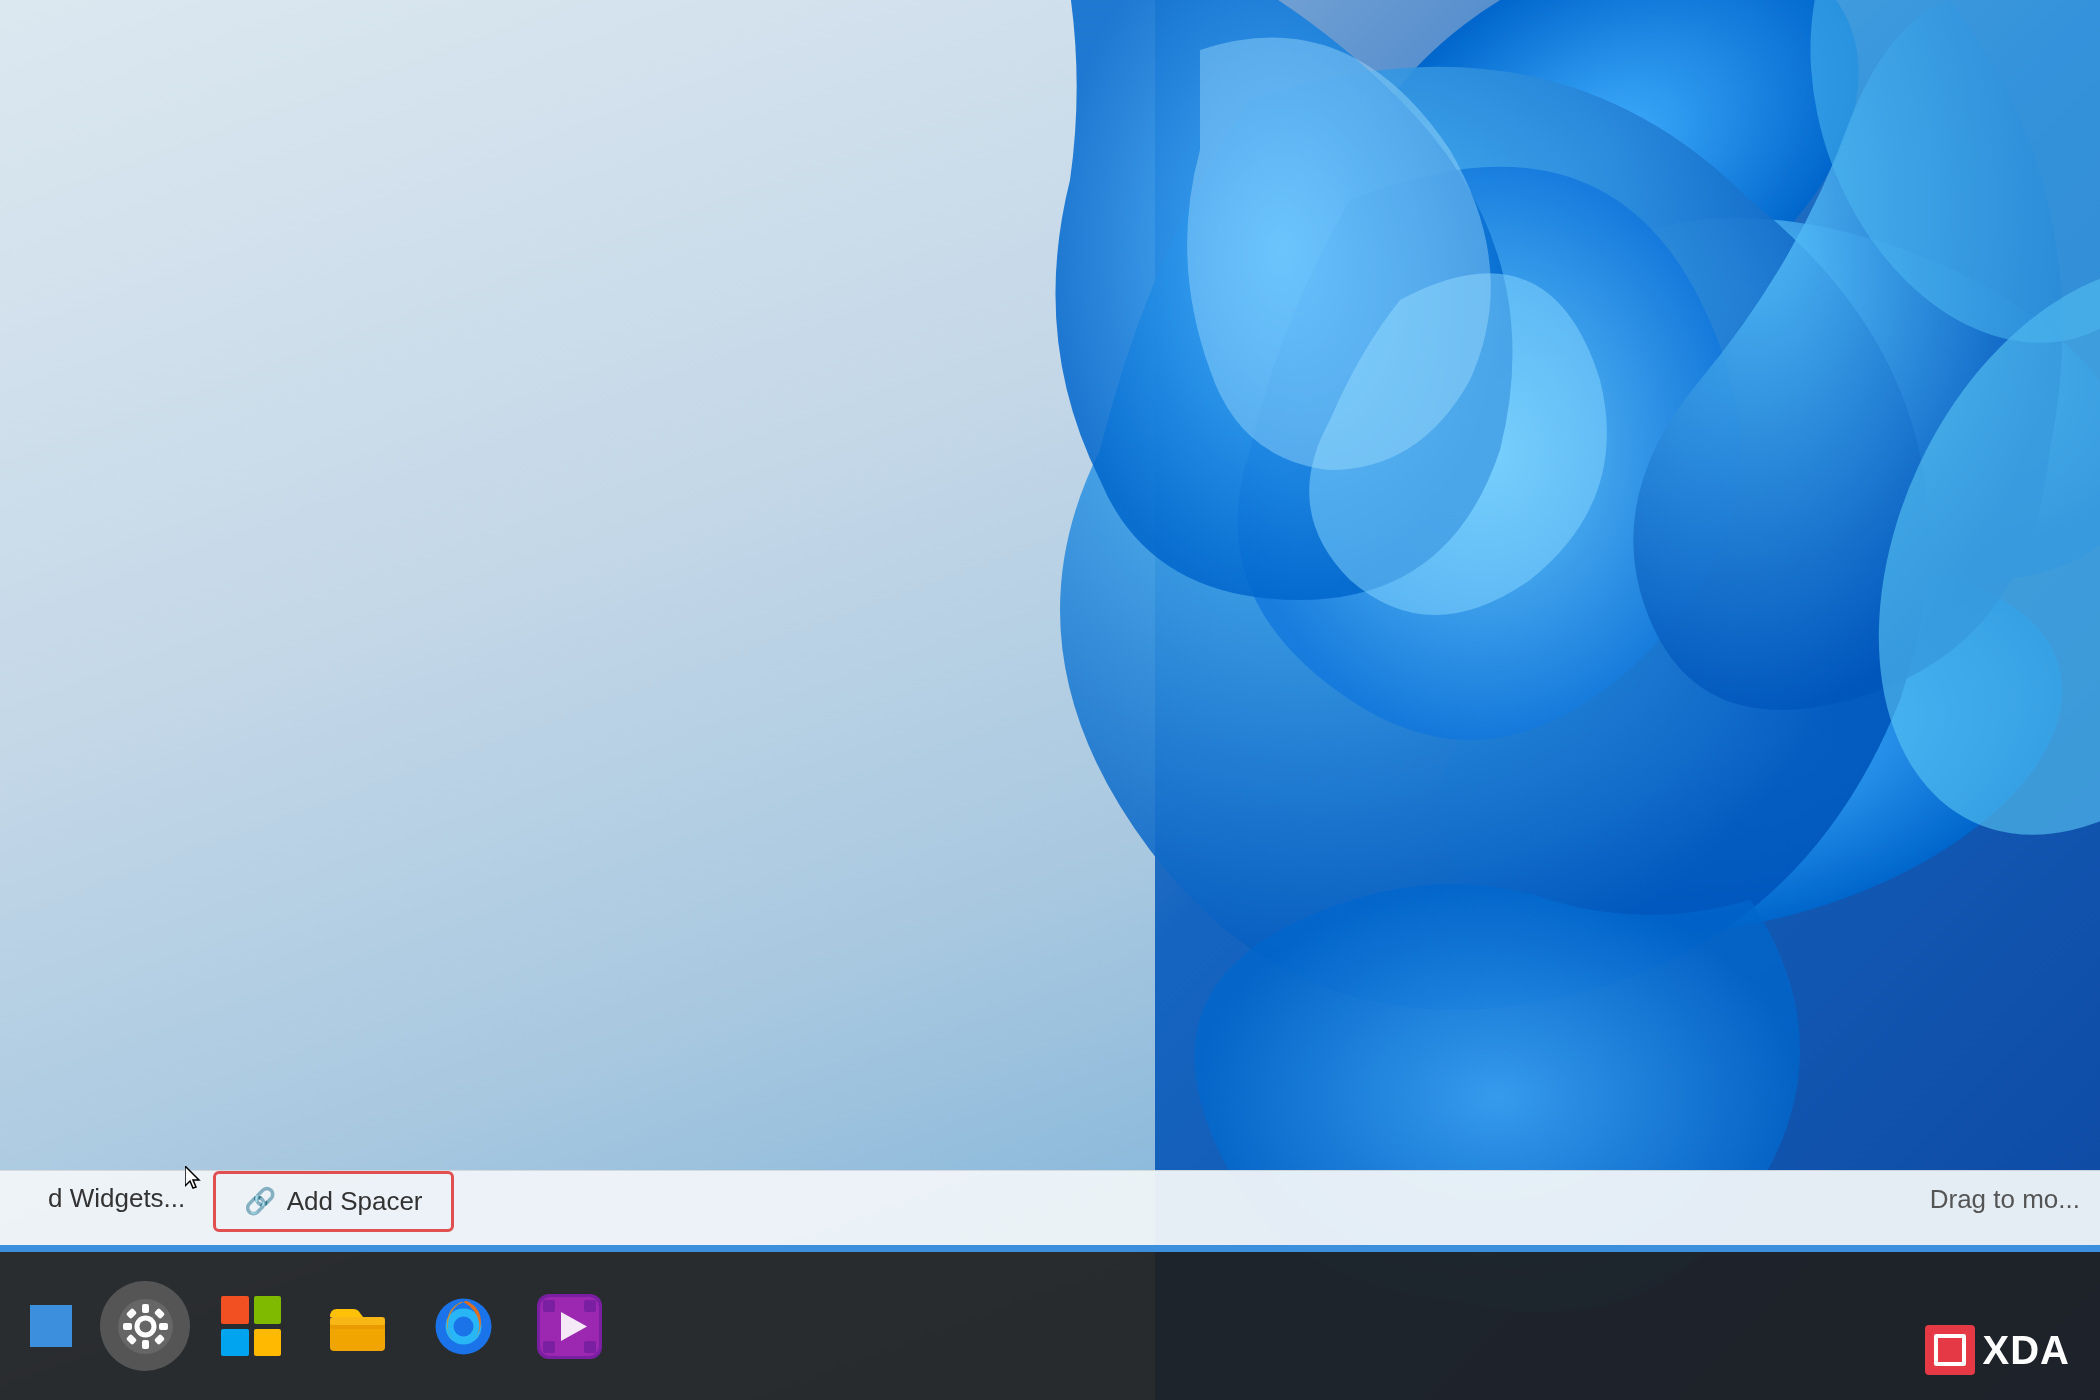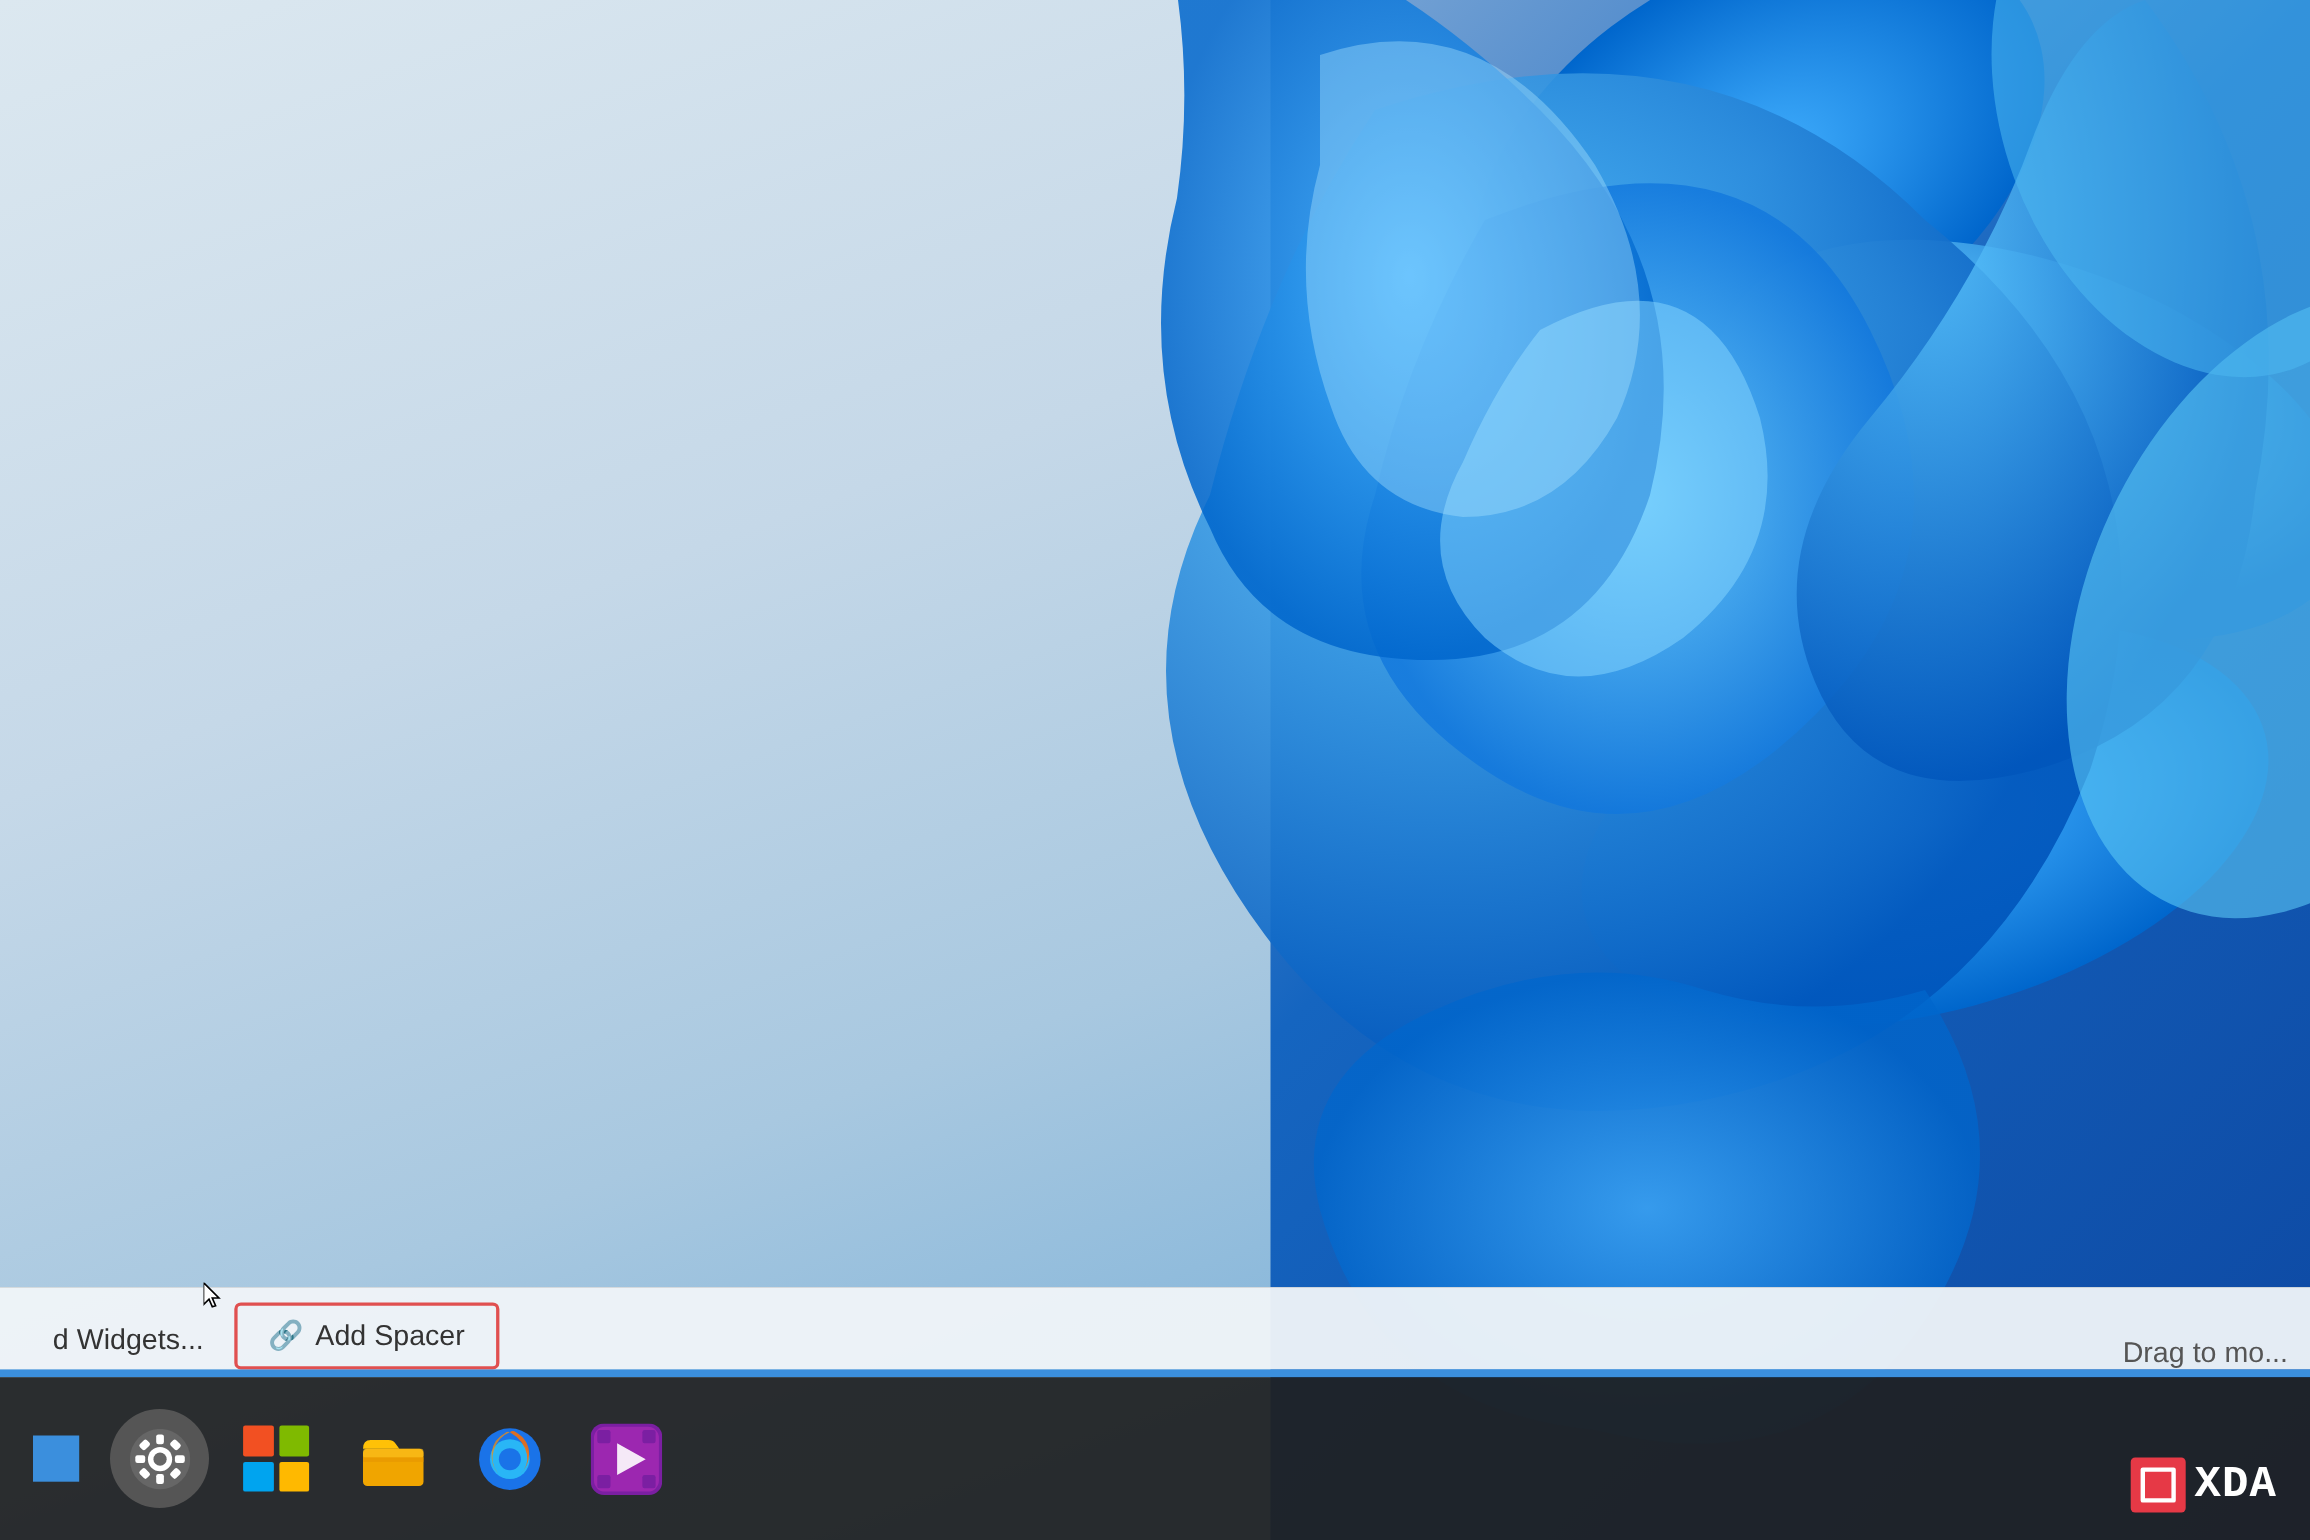--- a/index.html
+++ b/index.html
@@ -36,21 +36,21 @@
 
     
     #taskbar-context-area {
       position: absolute;
       bottom: 155px;
       left: 0;
       right: 0;
       height: 75px;
       background: rgba(240, 244, 248, 0.95);
       display: flex;
-      align-items: flex-end;
+      align-items: flex-start;
       padding: 0 20px;
       gap: 0;
       border-top: 1px solid rgba(0,0,0,0.1);
     }
 
     #add-widgets-btn {
       padding: 12px 28px;
       background: transparent;
       border: none;
       font-size: 26px;
@@ -185,21 +185,21 @@
       width: 32px;
       height: 32px;
       border: 4px solid white;
       border-radius: 2px;
     }
 
     .xda-text {
       color: white;
       font-size: 40px;
       font-weight: 700;
-      font-family: Liberation Mono, monospace;
+      font-family: Liberation Sans, sans-serif;
       letter-spacing: 1px;
     }
 
     
     .win-grid {
       display: grid;
       grid-template-columns: 1fr 1fr;
       gap: 5px;
       width: 60px;
       height: 60px;

